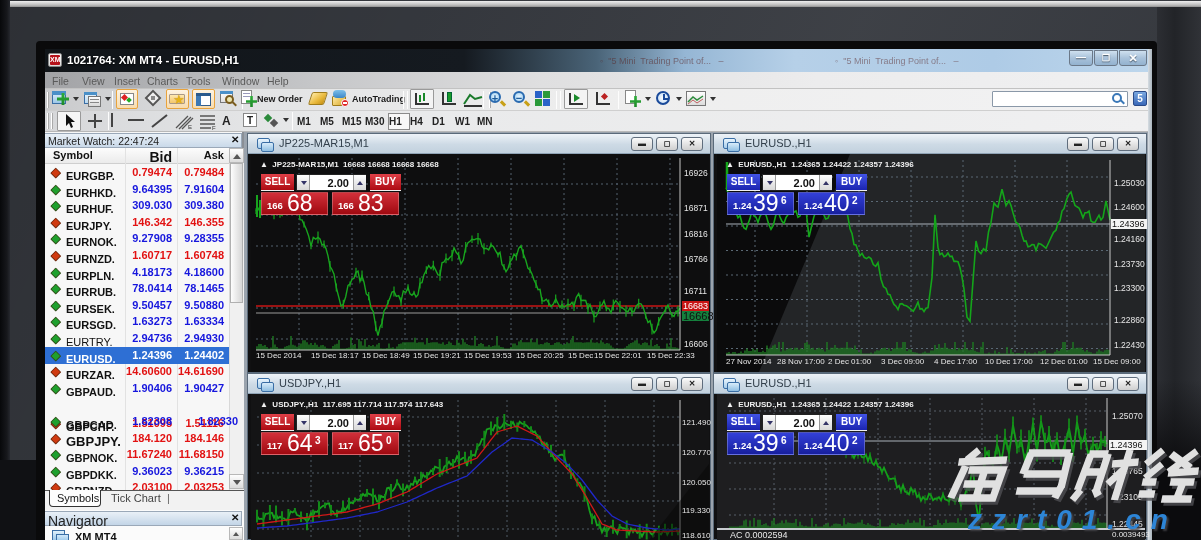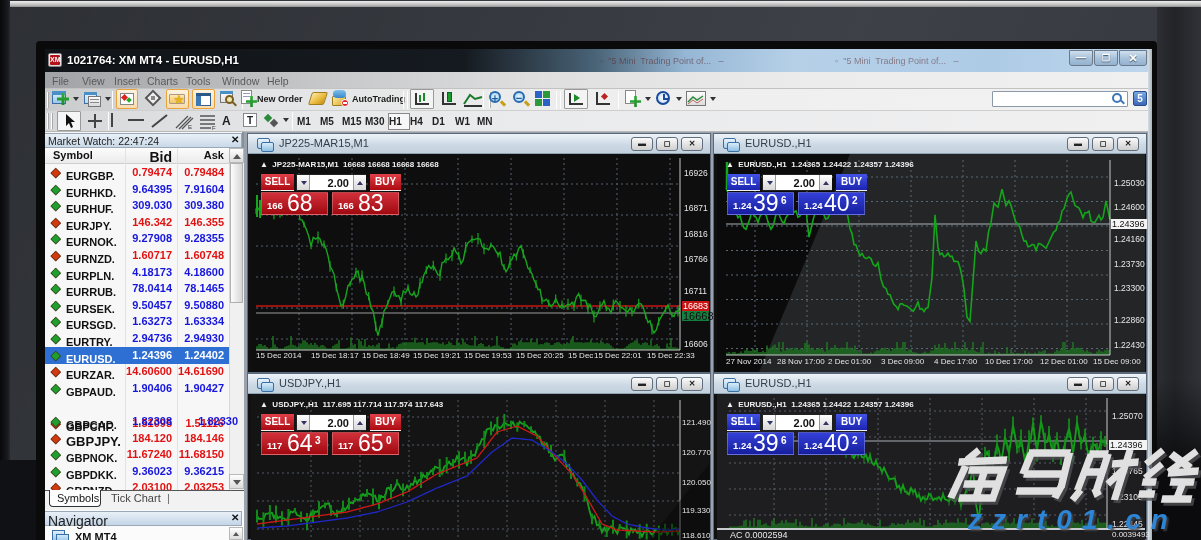--- a/index.html
+++ b/index.html
@@ -289,21 +289,21 @@
 <span class="bid" style="left:122px;top:1.5px;width:57px;color:#1616dd">9.50880</span>
   </div>
 <div class="mwrow" style="left:45px;top:313.9px;">
 <div class="dm" style="background:linear-gradient(135deg,#1fa02e,#1fa02e);border:1px solid rgba(60,30,10,.6)"></div>
 <span class="abs" style="left:21px;top:1.5px" class2="sym"><span style="font-weight:bold;color:#111;font-size:11px">EURSGD.</span></span>
 <span class="bid" style="left:70px;top:1.5px;width:57px;color:#1616dd">1.63273</span>
 <span class="bid" style="left:122px;top:1.5px;width:57px;color:#1616dd">1.63334</span>
   </div>
 <div class="mwrow" style="left:45px;top:330.5px;">
 <div class="dm" style="background:linear-gradient(135deg,#1fa02e,#1fa02e);border:1px solid rgba(60,30,10,.6)"></div>
-<span class="abs" style="left:21px;top:1.5px" class2="sym"><span style="font-weight:bold;color:#111;font-size:11px">EURTRY.</span></span>
+<span class="abs" style="left:21px;top:1.5px" class2="sym"><span style="font-weight:normal;color:#111;font-size:11px">EURTRY.</span></span>
 <span class="bid" style="left:70px;top:1.5px;width:57px;color:#1616dd">2.94736</span>
 <span class="bid" style="left:122px;top:1.5px;width:57px;color:#1616dd">2.94930</span>
   </div>
 <div class="mwrow" style="left:45px;top:347.1px;background:#2e6fd4;">
 <div class="dm" style="background:linear-gradient(135deg,#1fa02e,#1fa02e);border:1px solid rgba(60,30,10,.6)"></div>
 <span class="abs" style="left:21px;top:1.5px" class2="sym"><span style="font-weight:bold;color:#fff;font-size:11px">EURUSD.</span></span>
 <span class="bid" style="left:70px;top:1.5px;width:57px;color:#fff">1.24396</span>
 <span class="bid" style="left:122px;top:1.5px;width:57px;color:#fff">1.24402</span>
   </div>
 <div class="mwrow" style="left:45px;top:363.7px;">

